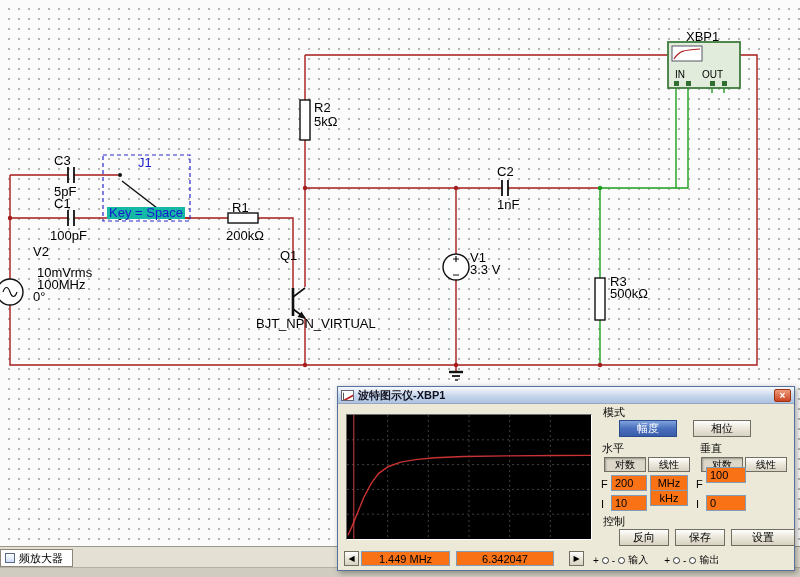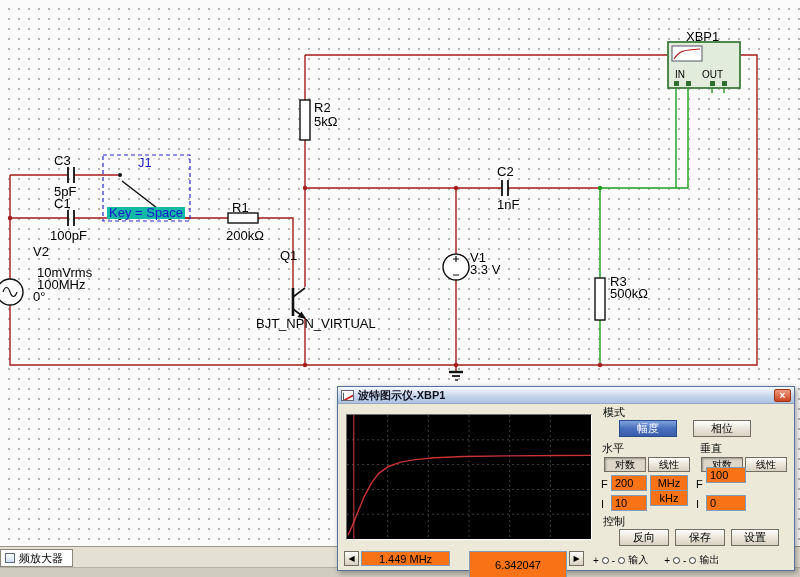--- a/index.html
+++ b/index.html
@@ -214,25 +214,25 @@
   <div class="field center" style="left:312px;top:103px;width:38px">kHz</div>
 
   <div class="dlbl" style="left:358px;top:91px">F</div>
   <div class="field" style="left:368px;top:80px;width:40px">100</div>
   <div class="dlbl" style="left:358px;top:111px">I</div>
   <div class="field" style="left:368px;top:108px;width:40px">0</div>
 
   <div class="dlbl" style="left:265px;top:128px">控制</div>
   <div class="btn" style="left:281px;top:142px;width:50px">反向</div>
   <div class="btn" style="left:337px;top:142px;width:50px">保存</div>
-  <div class="btn" style="left:393px;top:142px;width:48px">设置</div>
+  <div class="btn" style="left:393px;top:142px;width:64px">设置</div>
 
   <div class="btn sm" style="left:6px;top:164px;width:15px;font-size:8px">◀</div>
   <div class="field center" style="left:23px;top:164px;width:89px;height:15px">1.449 MHz</div>
-  <div class="field center" style="left:131px;top:164px;width:98px;height:27px">6.342047</div>
+  <div class="field center" style="left:118px;top:164px;width:98px;height:15px">6.342047</div>
   <div class="btn sm" style="left:231px;top:164px;width:15px;font-size:8px">▶</div>
 
   <div class="terms" style="left:255px;top:166px">
     <span>+</span>
     <span class="term"></span>
     <span>-</span>
     <span class="term"></span>
     <span>输入</span>
     <span class="tsp"></span>
     <span>+</span>

